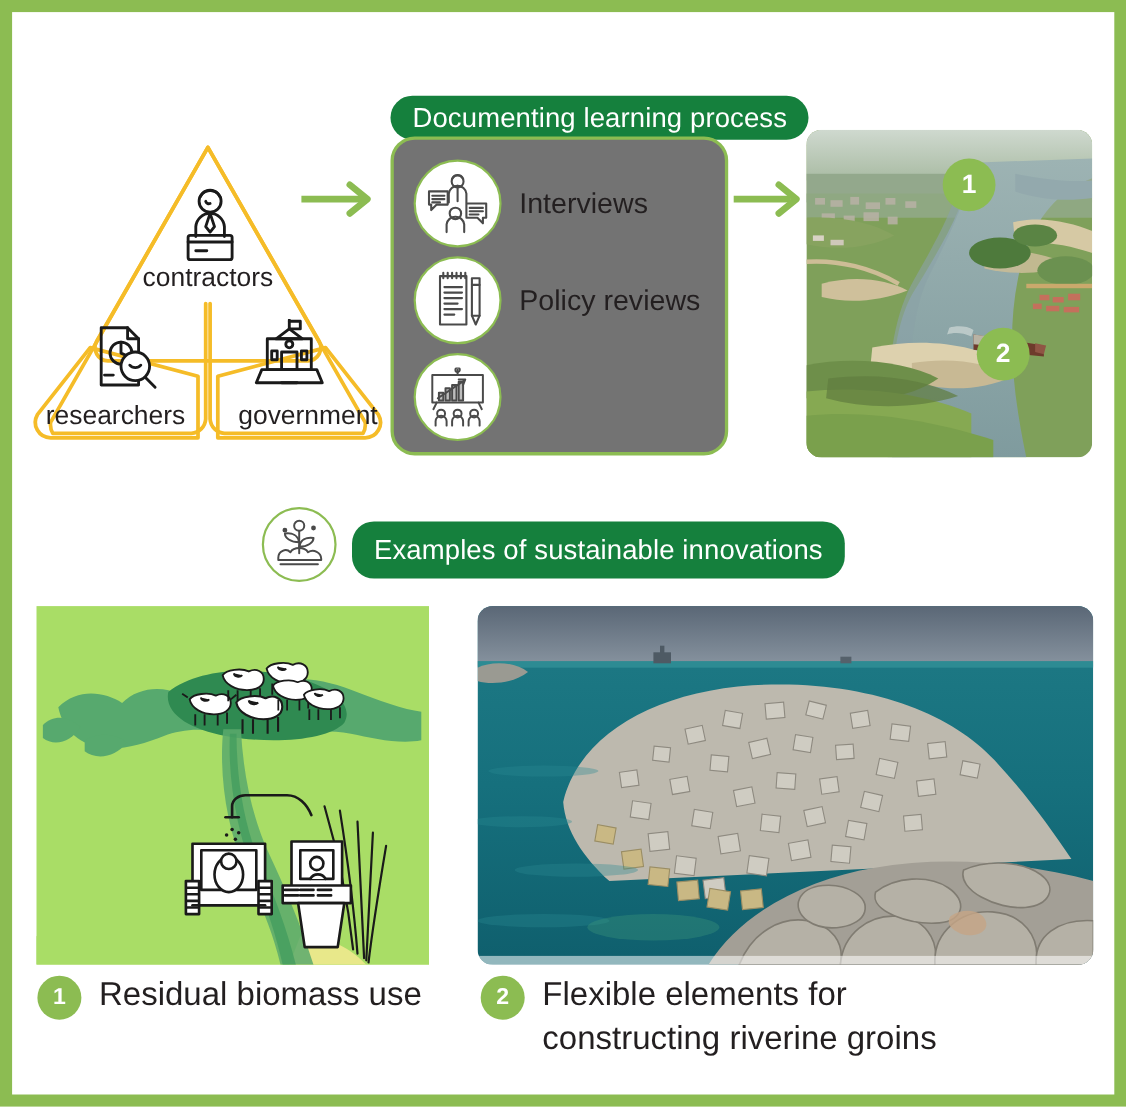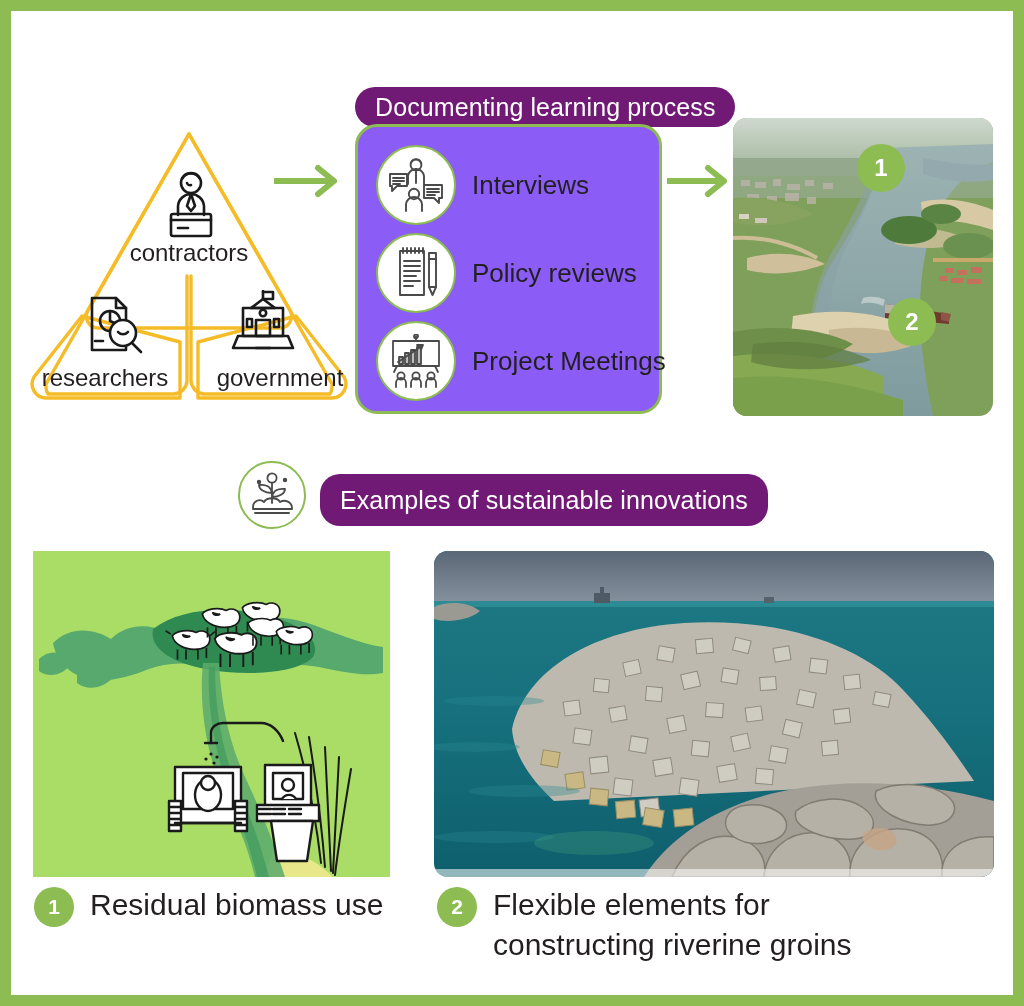--- a/index.html
+++ b/index.html
@@ -12,41 +12,41 @@
     position:absolute;left:0;top:0;width:1024px;height:1006px;
     box-sizing:border-box;
     border:11px solid #8cbc52;
     background:#ffffff;
   }
   .canvas{position:absolute;left:0;top:0;width:1024px;height:1006px;}
   .abs{position:absolute;box-sizing:border-box;}
 
   
   .pill{
-    background:#701a75;color:#ffffff;border-radius:20px;
+    background:#15803d;color:#ffffff;border-radius:20px;
     display:flex;align-items:center;justify-content:flex-start;
     padding:0 20px;font-size:25px;letter-spacing:.1px;
     white-space:nowrap;
   }
 
   
   .tri-wrap{left:24px;top:126px;width:330px;height:290px;}
   .tri-svg{position:absolute;left:0;top:0;}
   .tri-label{
     position:absolute;font-size:24px;color:#231f20;text-align:center;
     white-space:nowrap;
   }
 
   
   .arrow svg{display:block;}
 
   
   .docbox{
     left:355px;top:124px;width:307px;height:290px;
-    border:3px solid #8cbc52;border-radius:22px;background:#8b5cf6;
+    border:3px solid #8cbc52;border-radius:22px;background:#737373;
   }
   .docrow{
     position:absolute;left:18px;display:flex;align-items:center;gap:16px;
   }
   .icocirc{
     width:76px;height:76px;border-radius:50%;
     border:2.5px solid #8cbc52;background:#fff;
     display:flex;align-items:center;justify-content:center;flex:0 0 auto;
   }
   .docrow .lab{font-size:26px;color:#231f20;white-space:nowrap;}
@@ -213,21 +213,20 @@
           <path d="M30 11 l6 0 l-2 5"></path>
           <path d="M10 32 l-3 6 M48 32 l3 6"></path>
           <circle cx="14" cy="42" r="3.6"></circle>
           <path d="M9 53 v-4 a5 5 0 0 1 10 0 v4"></path>
           <circle cx="29" cy="42" r="3.6"></circle>
           <path d="M24 53 v-4 a5 5 0 0 1 10 0 v4"></path>
           <circle cx="44" cy="42" r="3.6"></circle>
           <path d="M39 53 v-4 a5 5 0 0 1 10 0 v4"></path>
         </svg>
       </div>
-      <div class="lab">Project Meetings</div>
     </div>
   </div>
 
   <div class="abs arrow" style="left:665px;top:163px;width:68px;height:36px;">
     <svg width="68" height="36" viewBox="0 0 68 36">
       <path d="M2 18 H54" stroke="#8cbc52" stroke-width="6" fill="none"></path>
       <path d="M43 5 L59 18 L43 31" stroke="#8cbc52" stroke-width="6" fill="none" stroke-linecap="round" stroke-linejoin="round"></path>
     </svg>
   </div>
 

